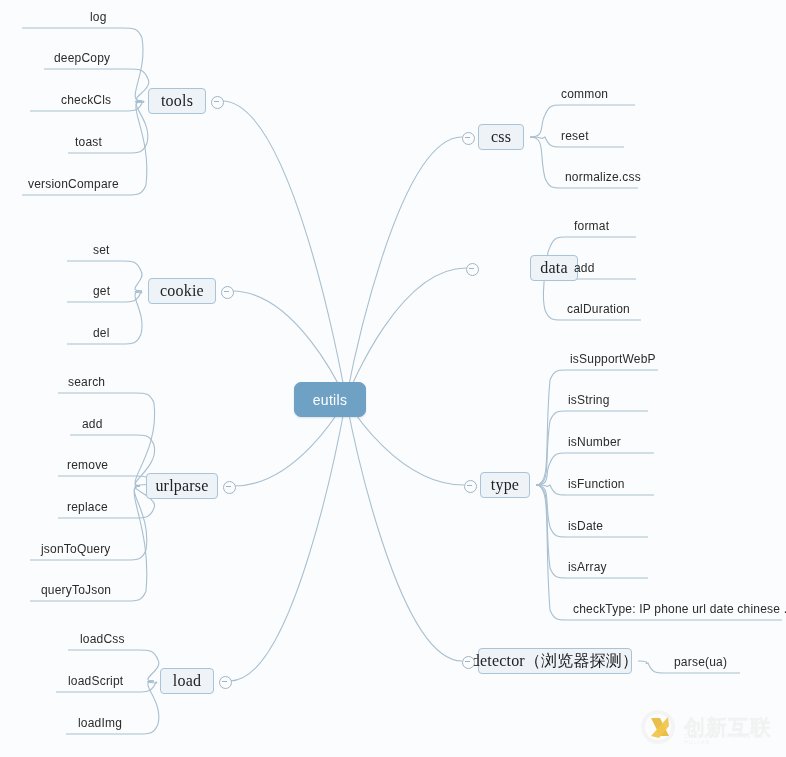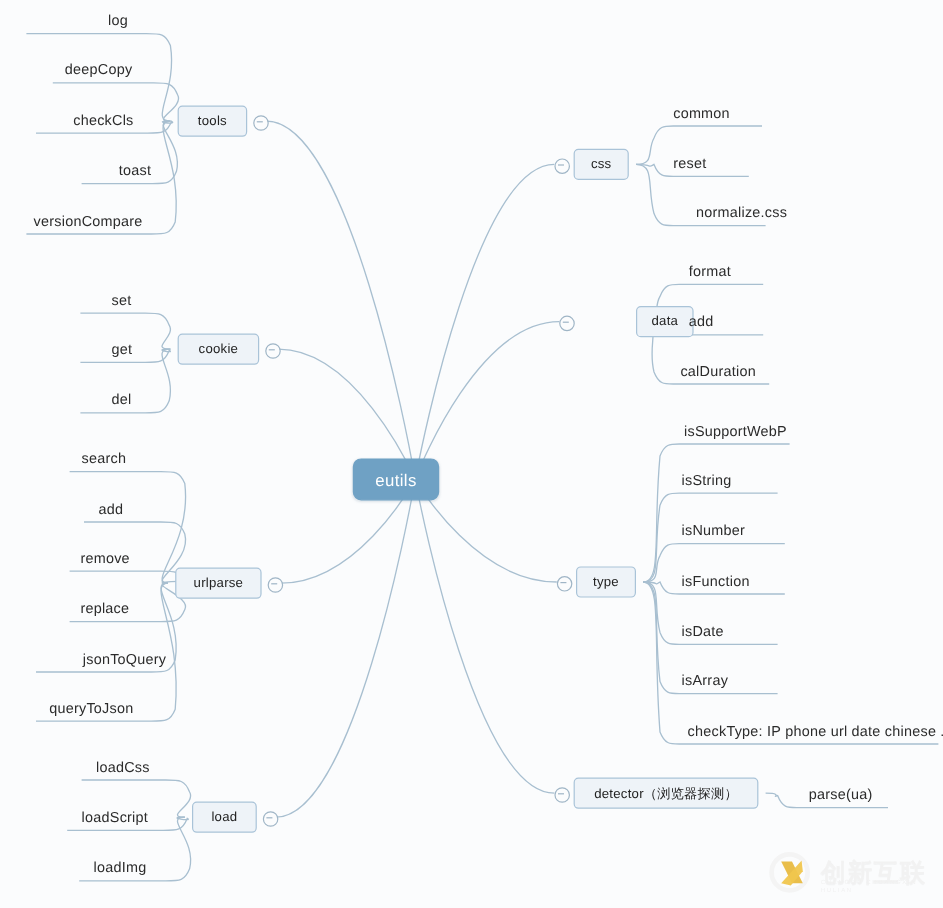--- a/index.html
+++ b/index.html
@@ -46,22 +46,23 @@
     border-radius: 7px;
     font-size: 14px;
     letter-spacing: 0.3px;
     box-shadow: 0 1px 2px rgba(80,110,140,0.18);
   }
   .node-branch {
     background: #eef3f8;
     color: #222222;
     border: 1px solid #a9c3d8;
     border-radius: 4px;
-    font-size: 11px;
+    font-size: 16px;
     letter-spacing: 0.2px;
+    font-family: Liberation Serif, serif;
   }
   .node-leaf {
     color: #2b2b2b;
     font-size: 12px;
     letter-spacing: 0.2px;
     background: transparent;
     border: none;
     justify-content: flex-start;
     padding-left: 2px;
   }
@@ -174,21 +175,21 @@
       <div class="toggle" style="left: 211px; top: 95.5px;"></div>
       <div class="node node-leaf" style="left: 88px; top: 8px; width: 174px; height: 17px;">
         <span>log</span>
       </div>
       <div class="node node-leaf" style="left: 52px; top: 49px; width: 158px; height: 17px;">
         <span>deepCopy</span>
       </div>
       <div class="node node-leaf" style="left: 59px; top: 91px; width: 167px; height: 17px;">
         <span>checkCls</span>
       </div>
-      <div class="node node-leaf" style="left: 97px; top: 133px; width: 133px; height: 17px;">
+      <div class="node node-leaf" style="left: 73px; top: 133px; width: 133px; height: 17px;">
         <span>toast</span>
       </div>
       <div class="node node-leaf" style="left: 26px; top: 175px; width: 178px; height: 17px;">
         <span>versionCompare</span>
       </div>
       <div class="node node-branch" style="left: 148px; top: 278px; width: 68px; height: 26px;">
         <span>cookie</span>
       </div>
       <div class="toggle" style="left: 221px; top: 285.5px;"></div>
       <div class="node node-leaf" style="left: 91px; top: 241px; width: 128px; height: 17px;">
@@ -209,21 +210,21 @@
       </div>
       <div class="node node-leaf" style="left: 80px; top: 415px; width: 138px; height: 17px;">
         <span>add</span>
       </div>
       <div class="node node-leaf" style="left: 65px; top: 456px; width: 150px; height: 17px;">
         <span>remove</span>
       </div>
       <div class="node node-leaf" style="left: 65px; top: 498px; width: 150px; height: 17px;">
         <span>replace</span>
       </div>
-      <div class="node node-leaf" style="left: 39px; top: 540px; width: 170px; height: 17px; margin-left: 28px;">
+      <div class="node node-leaf" style="left: 39px; top: 540px; width: 170px; height: 17px;">
         <span>jsonToQuery</span>
       </div>
       <div class="node node-leaf" style="left: 39px; top: 581px; width: 170px; height: 17px;">
         <span>queryToJson</span>
       </div>
       <div class="node node-branch" style="left: 160px; top: 668px; width: 54px; height: 26px;">
         <span>load</span>
       </div>
       <div class="toggle" style="left: 219px; top: 675.5px;"></div>
       <div class="node node-leaf" style="left: 78px; top: 630px; width: 144px; height: 17px;">
@@ -238,21 +239,21 @@
       <div class="node node-branch" style="left: 478px; top: 124px; width: 46px; height: 26px;">
         <span>css</span>
       </div>
       <div class="toggle" style="left: 462px; top: 131.5px;"></div>
       <div class="node node-leaf" style="left: 559px; top: 85px; width: 144px; height: 17px;">
         <span>common</span>
       </div>
       <div class="node node-leaf" style="left: 559px; top: 127px; width: 133px; height: 17px;">
         <span>reset</span>
       </div>
-      <div class="node node-leaf" style="left: 578px; top: 168px; width: 147px; height: 17px;">
+      <div class="node node-leaf" style="left: 563px; top: 168px; width: 147px; height: 17px;">
         <span>normalize.css</span>
       </div>
       <div class="node node-branch" style="left: 482px; top: 255px; width: 48px; height: 26px; margin-left: 48px;">
         <span>data</span>
       </div>
       <div class="toggle" style="left: 466px; top: 262.5px;"></div>
       <div class="node node-leaf" style="left: 572px; top: 217px; width: 140px; height: 17px;">
         <span>format</span>
       </div>
       <div class="node node-leaf" style="left: 572px; top: 259px; width: 140px; height: 17px;">

